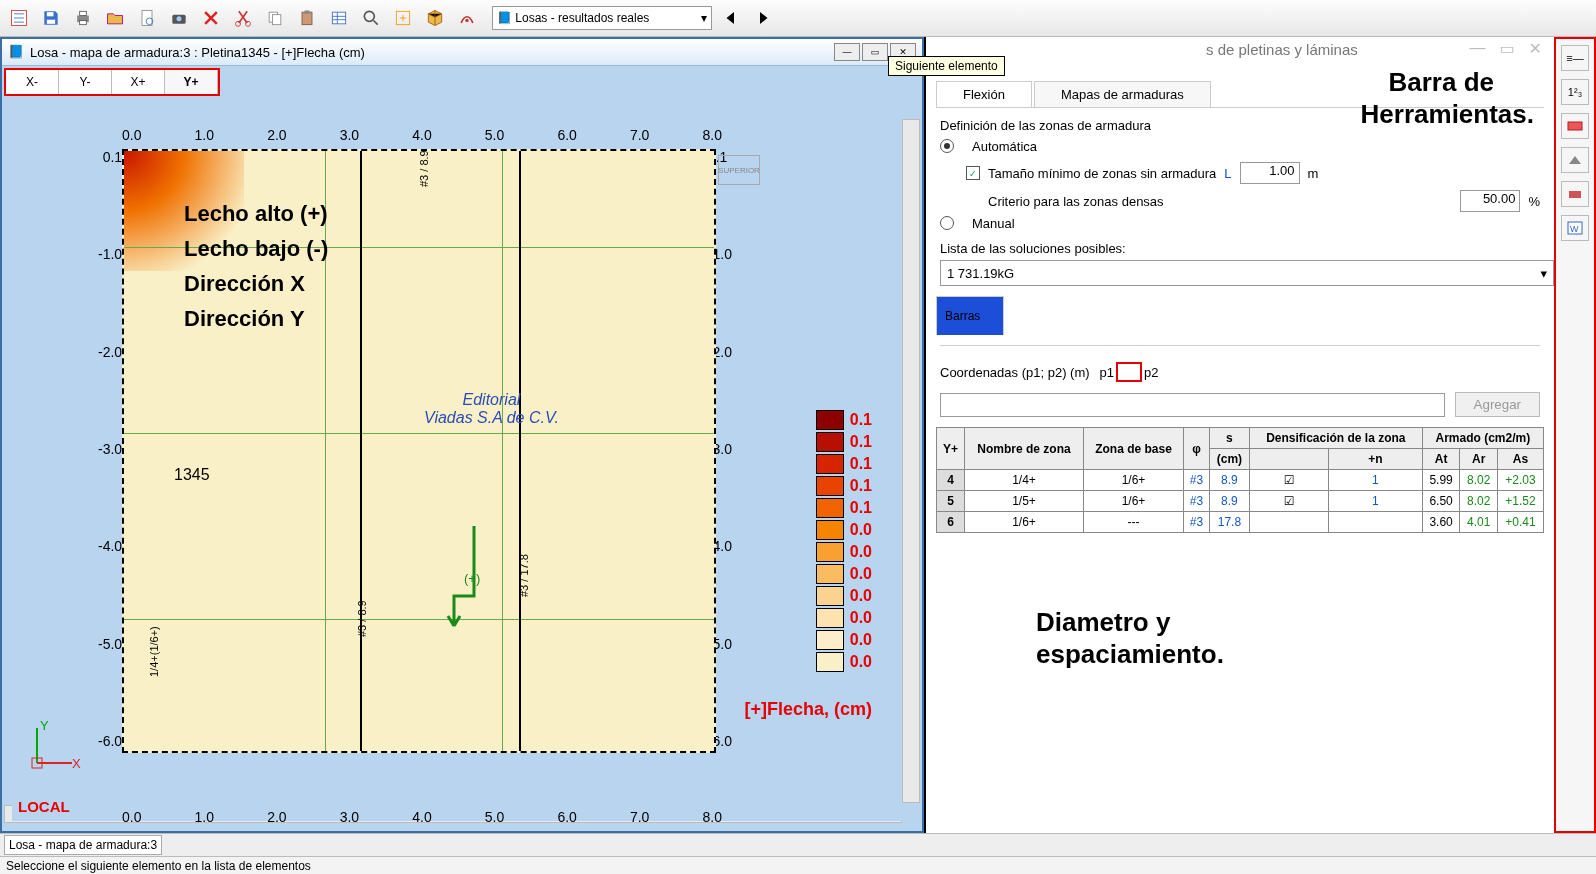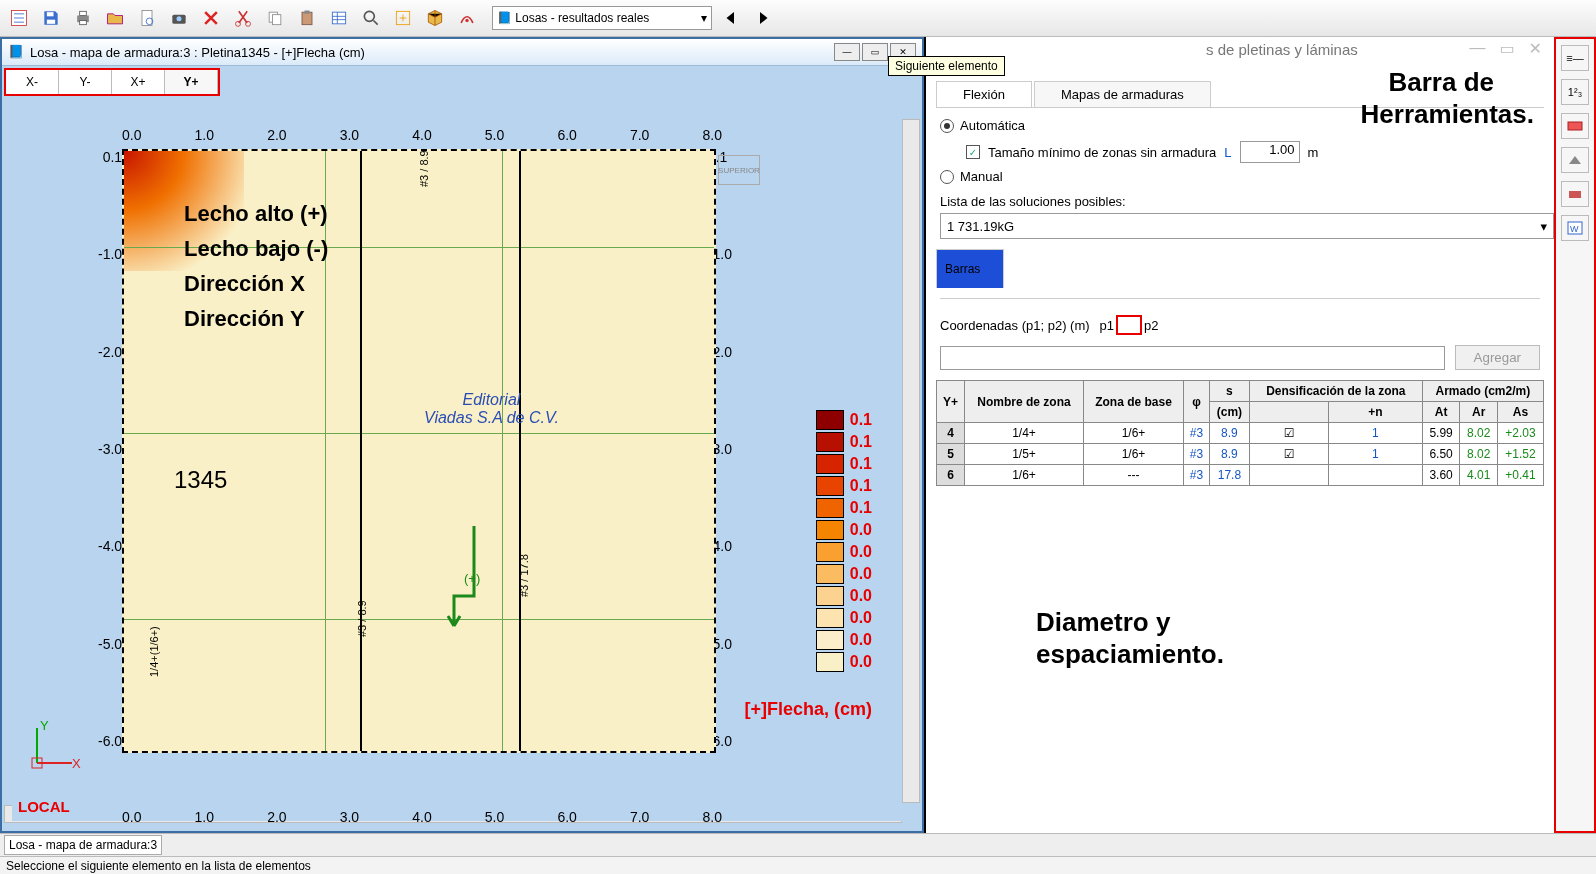--- a/index.html
+++ b/index.html
@@ -39,21 +39,21 @@
 .corner-grad{position:absolute;left:0;top:0;width:120px;height:120px;background:radial-gradient(circle at 0 0,#c81400 0%,#f07000 35%,#faf0c7 80%)}
 .superior{position:absolute;right:-46px;top:4px;width:40px;height:28px;border:1px solid #aaa;font-size:8px;color:#888;display:flex;align-items:center;justify-content:center}
 .right{flex:1;background:#fff;border-left:2px solid #000;position:relative;display:flex}
 .panel{flex:1;padding:8px 10px 0 10px;position:relative}
 .panel-title{position:absolute;top:4px;left:280px;right:140px;color:#777;font-size:15px}
 .dlg-ctrls{position:absolute;top:2px;right:12px;display:flex;gap:14px;color:#bbb;font-size:16px}
 .ptabs{margin-top:36px;display:flex;border-bottom:1px solid #ccc}
 .ptab{padding:5px 26px;border:1px solid #ccc;border-bottom:none;background:#f7f7f7;font-size:13px;margin-right:2px}
 .ptab.active{background:#fff}
 .group{margin:10px 4px;font-size:13px}
-.radio,.check{display:flex;align-items:center;gap:6px;margin:6px 0}
+.radio,.check{display:flex;align-items:flex-start;gap:18px;margin:6px 0}
 .radio .r{width:12px;height:12px;border:1px solid #555;border-radius:50%;display:flex;align-items:center;justify-content:center}
 .radio .r.on::after{content:"";width:6px;height:6px;background:#333;border-radius:50%}
 .check .c{width:12px;height:12px;border:1px solid #555;display:flex;align-items:center;justify-content:center;font-size:10px;color:#2a7}
 .field-row{display:flex;align-items:center;gap:8px;margin:4px 0 4px 26px}
 .num{width:50px;height:20px;border:1px solid #999;text-align:right;padding:0 4px}
 .sel{width:100%;height:24px;border:1px solid #999;display:flex;align-items:center;padding:0 6px;justify-content:space-between;margin-top:4px}
 .subtab{margin-top:8px;border:1px solid #ccc;border-bottom:none;padding:12px 8px;width:50px;background:#1d4ed8}
 .coord-row{display:flex;align-items:center;gap:10px;margin:10px 0}
 .coord-in{flex:1;height:22px;border:1px solid #999}
 .p1p2{display:flex;align-items:center;font-size:13px}
@@ -259,21 +259,21 @@
             <div class="hline" style="top:78%"></div>
           <div class="vline" style="left:34%"></div>
             <div class="vline" style="left:64%"></div>
           <div class="vline" style="left:40%;border-left:2px solid #000"></div>
           <div class="vline" style="left:67%;border-left:2px solid #000"></div>
         </div>
         <div class="annot" style="left:60px;top:50px">Lecho alto (+)</div>
         <div class="annot" style="left:60px;top:85px">Lecho bajo (-)</div>
         <div class="annot" style="left:60px;top:120px">Dirección X</div>
         <div class="annot" style="left:60px;top:155px">Dirección Y</div>
-        <div style="position:absolute;left:50px;top:315px;font-size:24px">1345</div>
+        <div style="position:absolute;left:50px;top:315px;font-size:16px">1345</div>
         <div class="watermark">
           <div>Editorial</div>
             <div>Viadas S.A de C.V.</div>
         </div>
         <div style="position:absolute;left:300px;top:30px;transform:rotate(-90deg);transform-origin:left;font-size:11px">#3 / 8.9</div>
         <div style="position:absolute;left:400px;top:440px;transform:rotate(-90deg);transform-origin:left;font-size:11px">#3 / 17.8</div>
         <div style="position:absolute;left:238px;top:480px;transform:rotate(-90deg);transform-origin:left;font-size:11px">#3 / 8.9</div>
         <div style="position:absolute;left:30px;top:520px;transform:rotate(-90deg);transform-origin:left;font-size:11px">1/4+(1/6+)</div>
         <div style="position:absolute;left:340px;top:420px;color:#1a8a1a;font-size:13px">(+)</div>
         <svg style="position:absolute;left:320px;top:370px" width="60" height="120">
@@ -357,32 +357,40 @@
       </div>
       <div class="big-annot" style="right:60px;top:30px">Barra de</div>
       <div class="big-annot" style="right:20px;top:62px">Herramientas.</div>
 
       <div class="ptabs">
         <div class="ptab active">Flexión</div>
         <div class="ptab">Mapas de armaduras</div>
       </div>
 
       <div class="group">
+        <div>Definición de las zonas de armadura</div>
         <div class="radio">
             <span class="r on"></span>
             <span>Automática</span>
           </div>
         <div class="field-row">
           <span class="check">
               <span class="c">✓</span>
             </span>
           <span>Tamaño mínimo de zonas sin armadura</span>
           <span style="color:#15c">L</span>
           <span class="num">1.00</span>
           <span>m</span>
+        </div>
+        <div class="field-row">
+          <span style="width:14px"></span>
+          <span>Criterio para las zonas densas</span>
+          <span style="flex:1"></span>
+          <span class="num">50.00</span>
+          <span>%</span>
         </div>
         <div class="radio" style="margin-top:2px">
             <span class="r"></span>
             <span>Manual</span>
           </div>
       </div>
 
       <div class="group">
         <div>Lista de las soluciones posibles:</div>
         <div class="sel">

